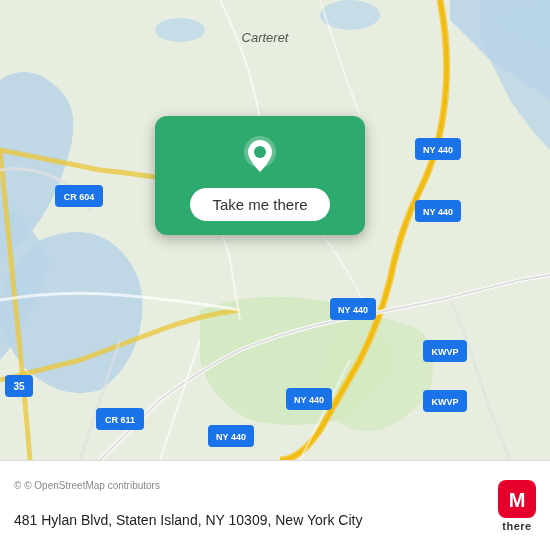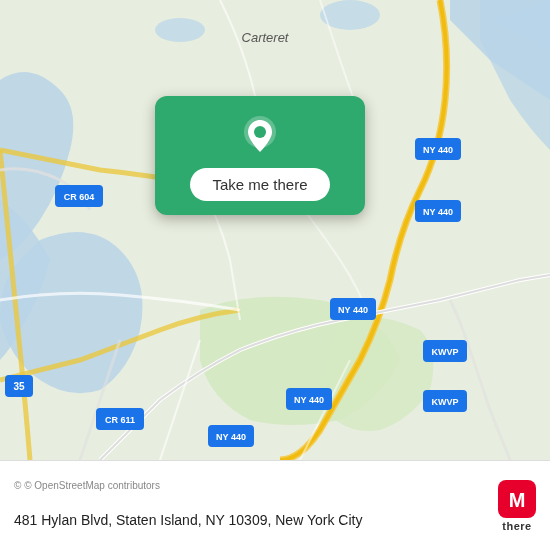--- a/index.html
+++ b/index.html
@@ -22,21 +22,21 @@
 
     
     #map-svg {
       width: 100%;
       height: 100%;
     }
 
     
     #card-overlay {
       position: absolute;
-      top: 96px;
+      top: 116px;
       left: 155px;
       width: 210px;
       background: #2eaa6e;
       border-radius: 12px;
       padding: 18px 16px 14px 16px;
       display: flex;
       flex-direction: column;
       align-items: center;
       box-shadow: 0 4px 14px rgba(0,0,0,0.3);
     }

